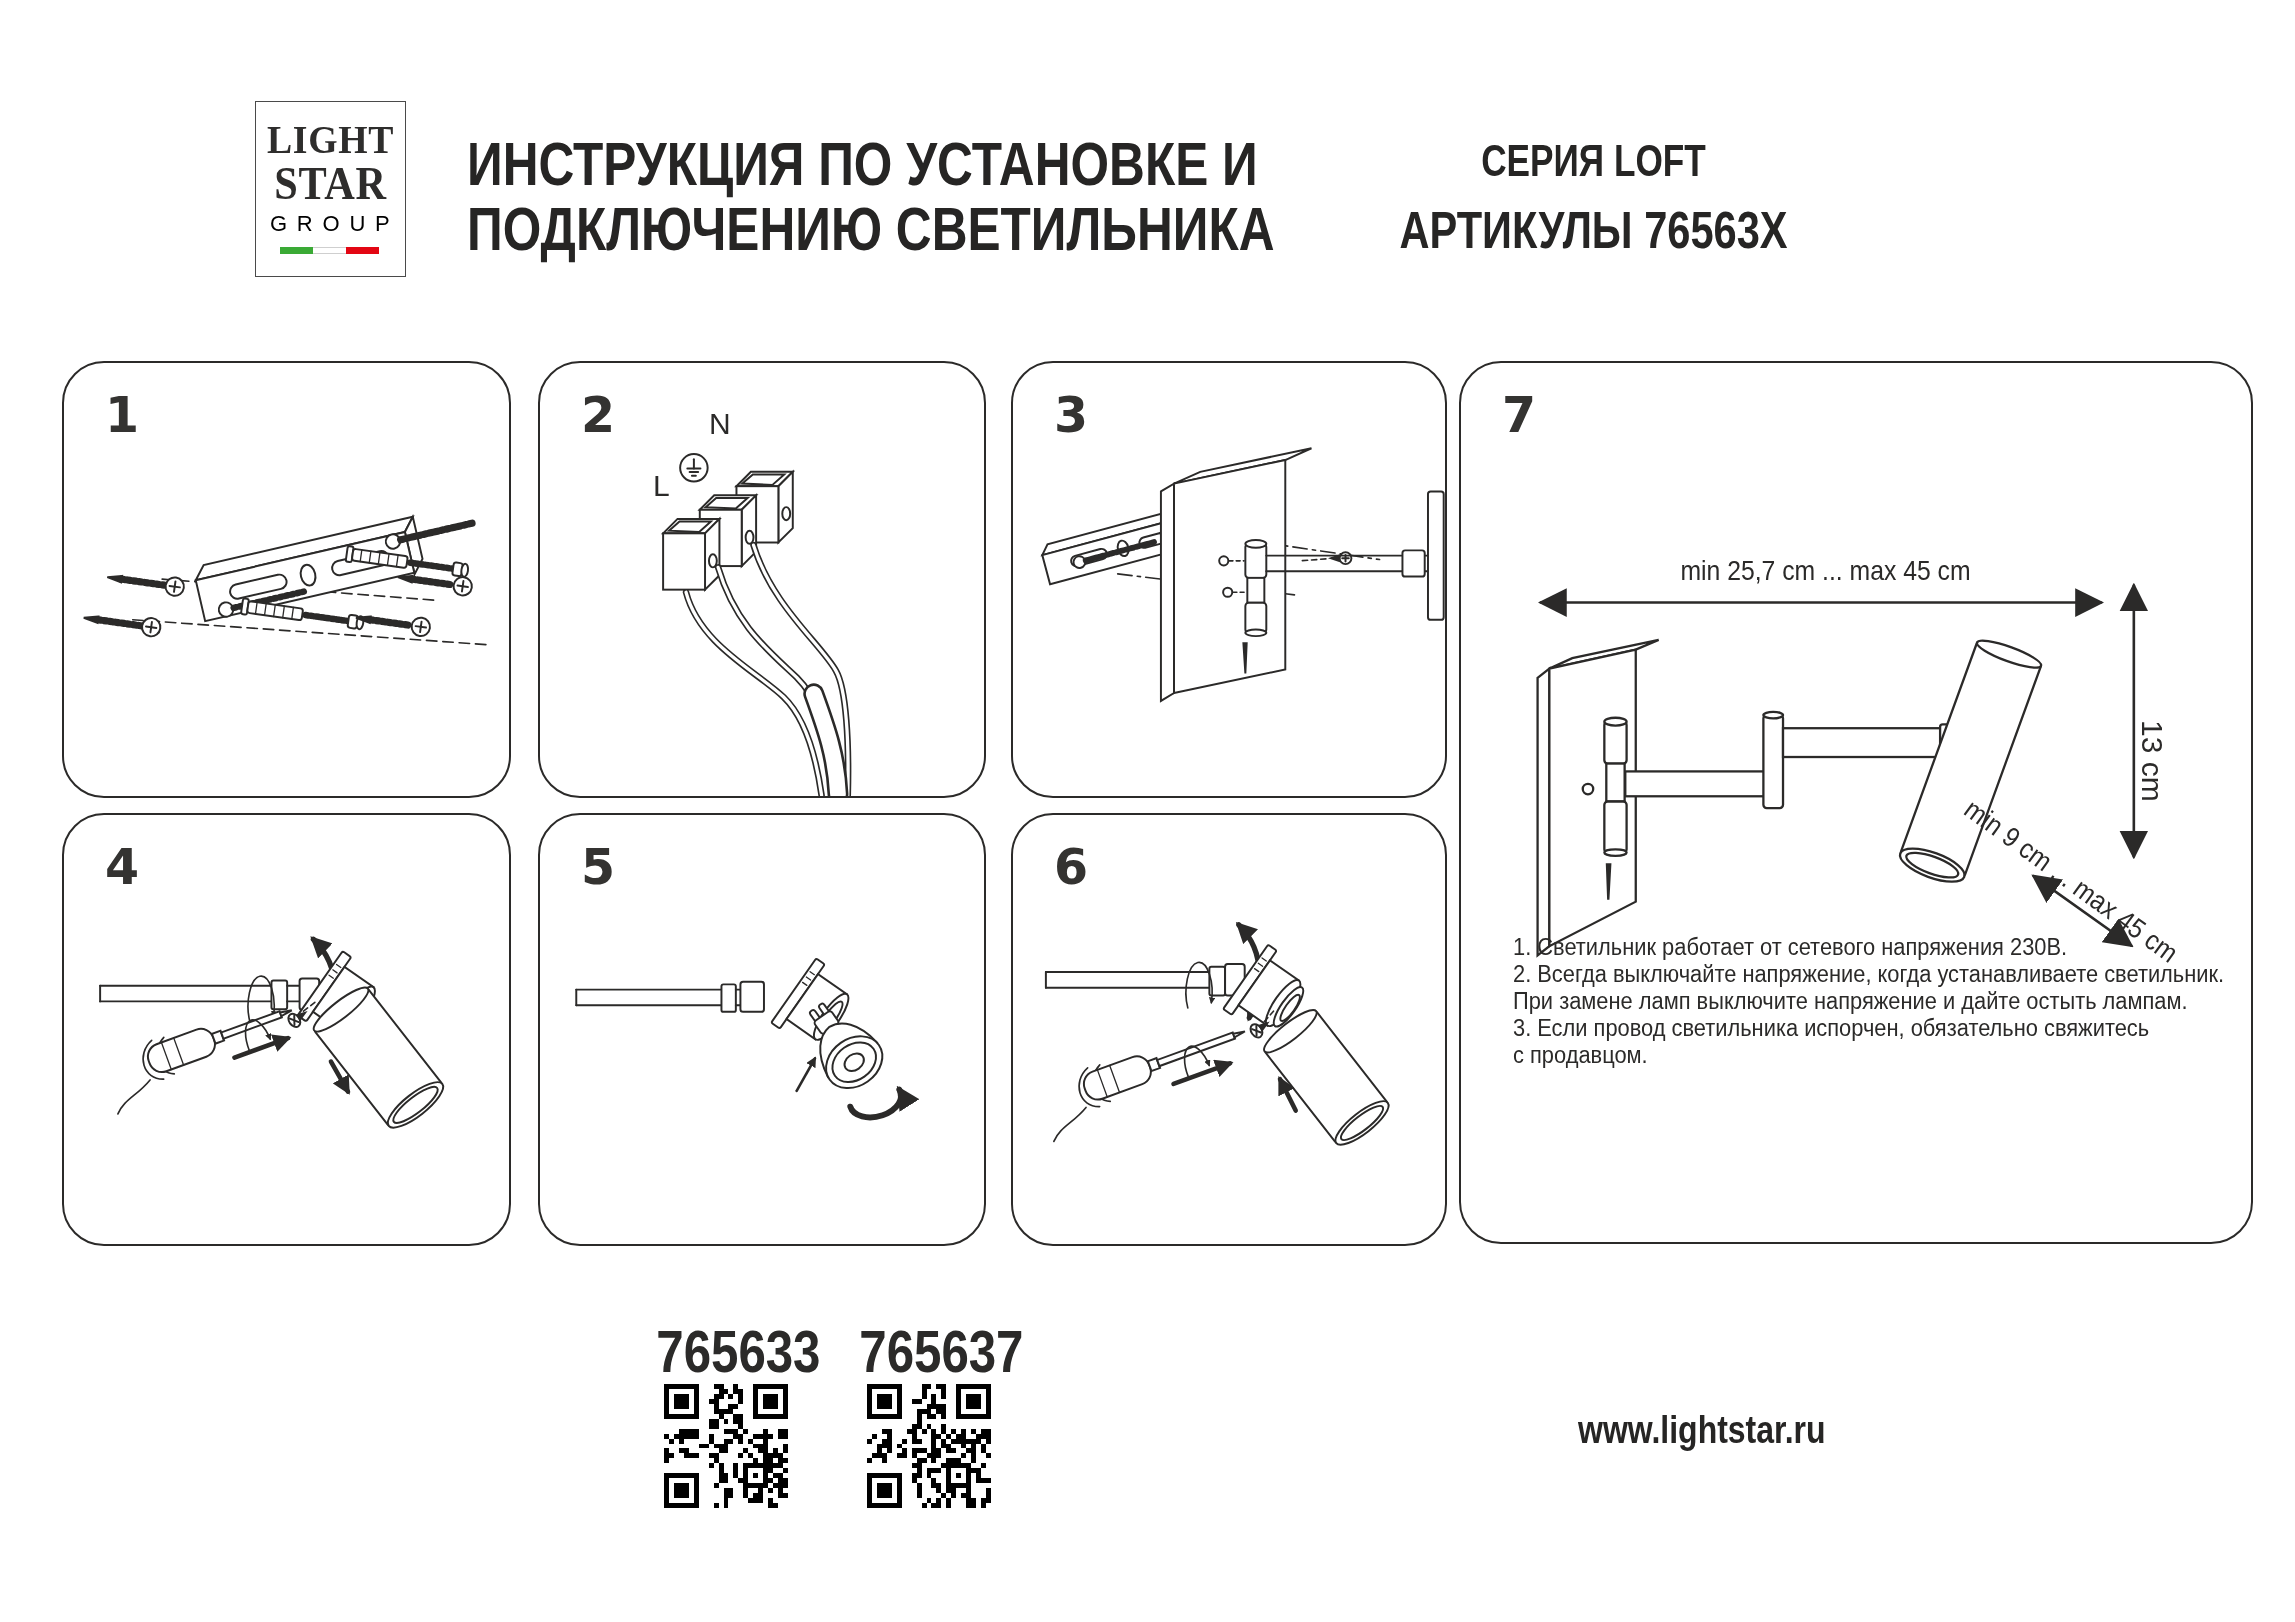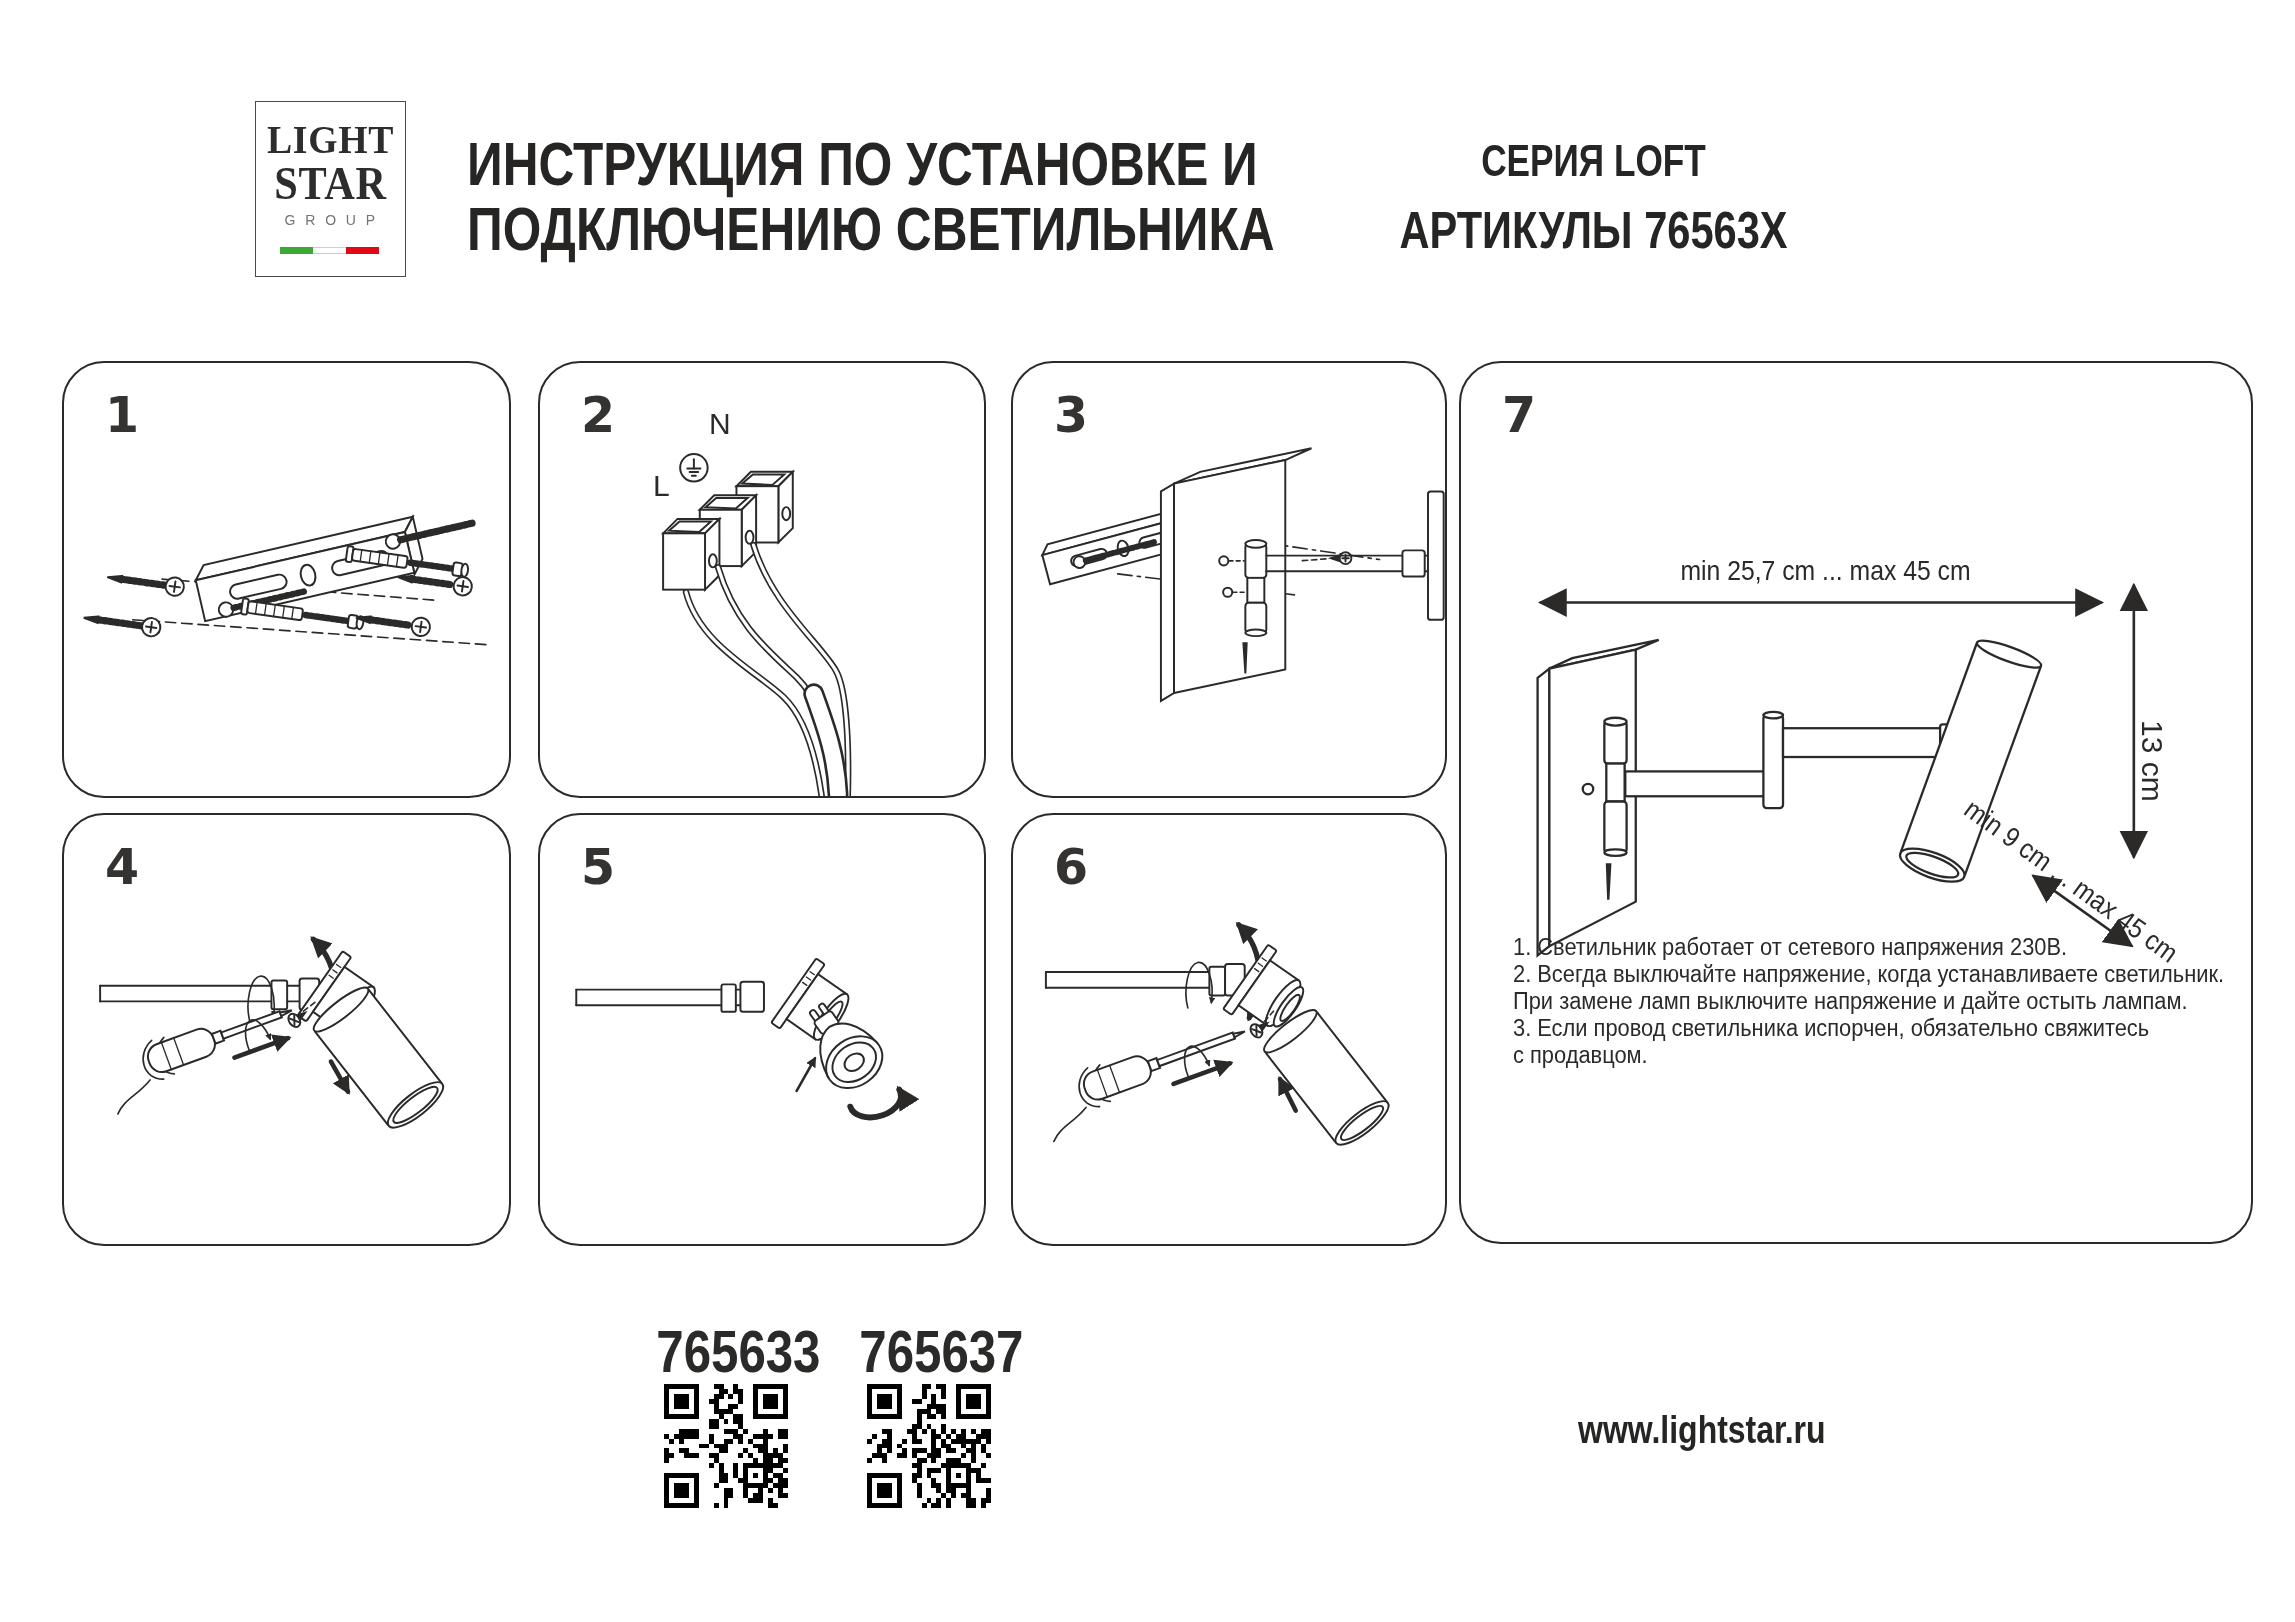--- a/index.html
+++ b/index.html
@@ -5,21 +5,21 @@
   html,body{margin:0;padding:0;background:#fff;}
   .page{position:relative;width:2295px;height:1549px;background:#fff;overflow:hidden;
         font-family:"Liberation Sans",sans-serif;color:#2b2a29;}
   
   .logo-box{position:absolute;left:255px;top:101px;width:149px;height:174px;
             border:1.3px solid #4a4a4a;background:#fff;text-align:center;}
   .logo-light,.logo-star{font-family:"Liberation Serif",serif;font-weight:700;color:#2e2d2c;
             transform:scaleX(.92);transform-origin:center;line-height:1;}
   .logo-light{font-size:41px;margin-top:17px;letter-spacing:0.7px;}
   .logo-star{font-size:46px;margin-top:1.3px;letter-spacing:0.7px;}
-  .logo-group{font-size:14px;letter-spacing:9.8px;padding-left:8.5px;color:#737373;margin-top:5.9px;line-height:1;}
+  .logo-group{font-size:22px;letter-spacing:9.8px;padding-left:8.5px;color:#000000;margin-top:5.9px;line-height:1;}
   .flag{position:absolute;left:24px;bottom:22px;width:99px;height:7.2px;display:flex;}
   .flag span{flex:1;}
   .flag .g{background:#3aaa35;}
   .flag .w{background:#ffffff;border-top:0.7px solid #cfcfcf;border-bottom:0.7px solid #cfcfcf;}
   .flag .r{background:#e30613;}
   .main-title{position:absolute;left:467px;top:131px;font-weight:700;font-size:62px;line-height:65px;
             transform:scaleX(.80);transform-origin:left top;white-space:nowrap;color:#262524;}
   .series-wrap{position:absolute;left:1332px;top:136px;width:523px;text-align:center;}
   .series{font-weight:700;font-size:44px;transform:scaleX(.80);transform-origin:center;white-space:nowrap;color:#262524;}
   .articles{font-weight:700;font-size:52px;margin-top:14.4px;transform:scaleX(.80);transform-origin:center;white-space:nowrap;color:#262524;}

